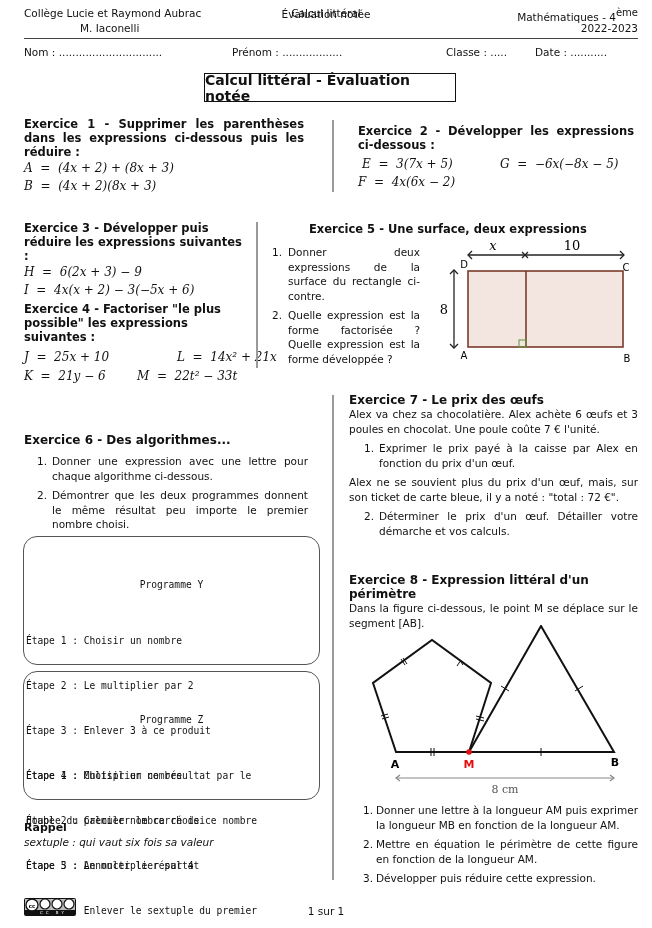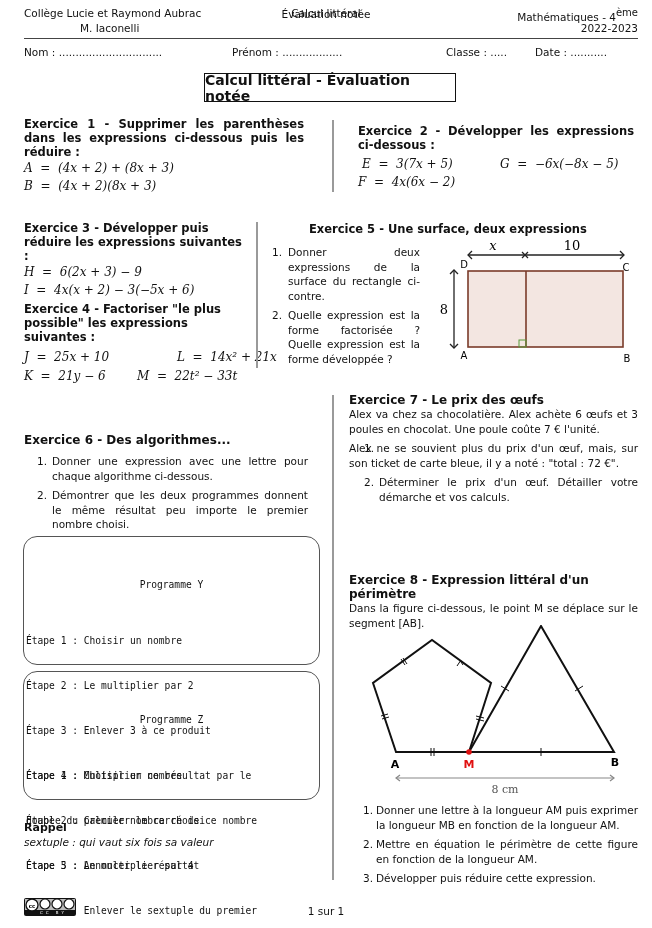--- a/index.html
+++ b/index.html
@@ -145,21 +145,21 @@
   <div style="font-weight:bold; font-size:11px; line-height:14px;">Rappel</div>
   <div style="font-style:italic; font-size:10.5px; line-height:14px;">sextuple : qui vaut six fois sa valeur</div>
 </div>
 
 <div class="vline" style="left:332px; top:395px; height:485px;"></div>
 
 <div class="abs" style="left:349px; top:393px; width:289px;">
   <h3 style="font-size:12px;">Exercice 7 - Le prix des œufs</h3>
   <p class="txt justify">Alex va chez sa chocolatière. Alex achète 6 œufs et 3 poules en chocolat. Une poule coûte 7 € l'unité.</p>
   <ol style="margin-top:5px;">
-    <li style="padding-left:30px;"><span class="num" style="left:15px;">1.</span></li>
+    <li style="padding-left:30px;"><span class="num" style="left:15px;">1.</span><span>Exprimer le prix payé à la caisse par Alex en fonction du prix d'un œuf.</span></li>
   </ol>
   <p class="txt justify">Alex ne se souvient plus du prix d'un œuf, mais, sur son ticket de carte bleue, il y a noté : "total : 72 €".</p>
   <ol style="margin-top:5px;">
     <li style="padding-left:30px;"><span class="num" style="left:15px;">2.</span><span>Déterminer le prix d'un œuf. Détailler votre démarche et vos calculs.</span></li>
   </ol>
 </div>
 
 <div class="abs" style="left:349px; top:573px; width:289px;">
   <h3 style="font-size:12px;">Exercice 8 - Expression littéral d'un périmètre</h3>
   <p class="txt justify">Dans la figure ci-dessous, le point M se déplace sur le segment [AB].</p>

